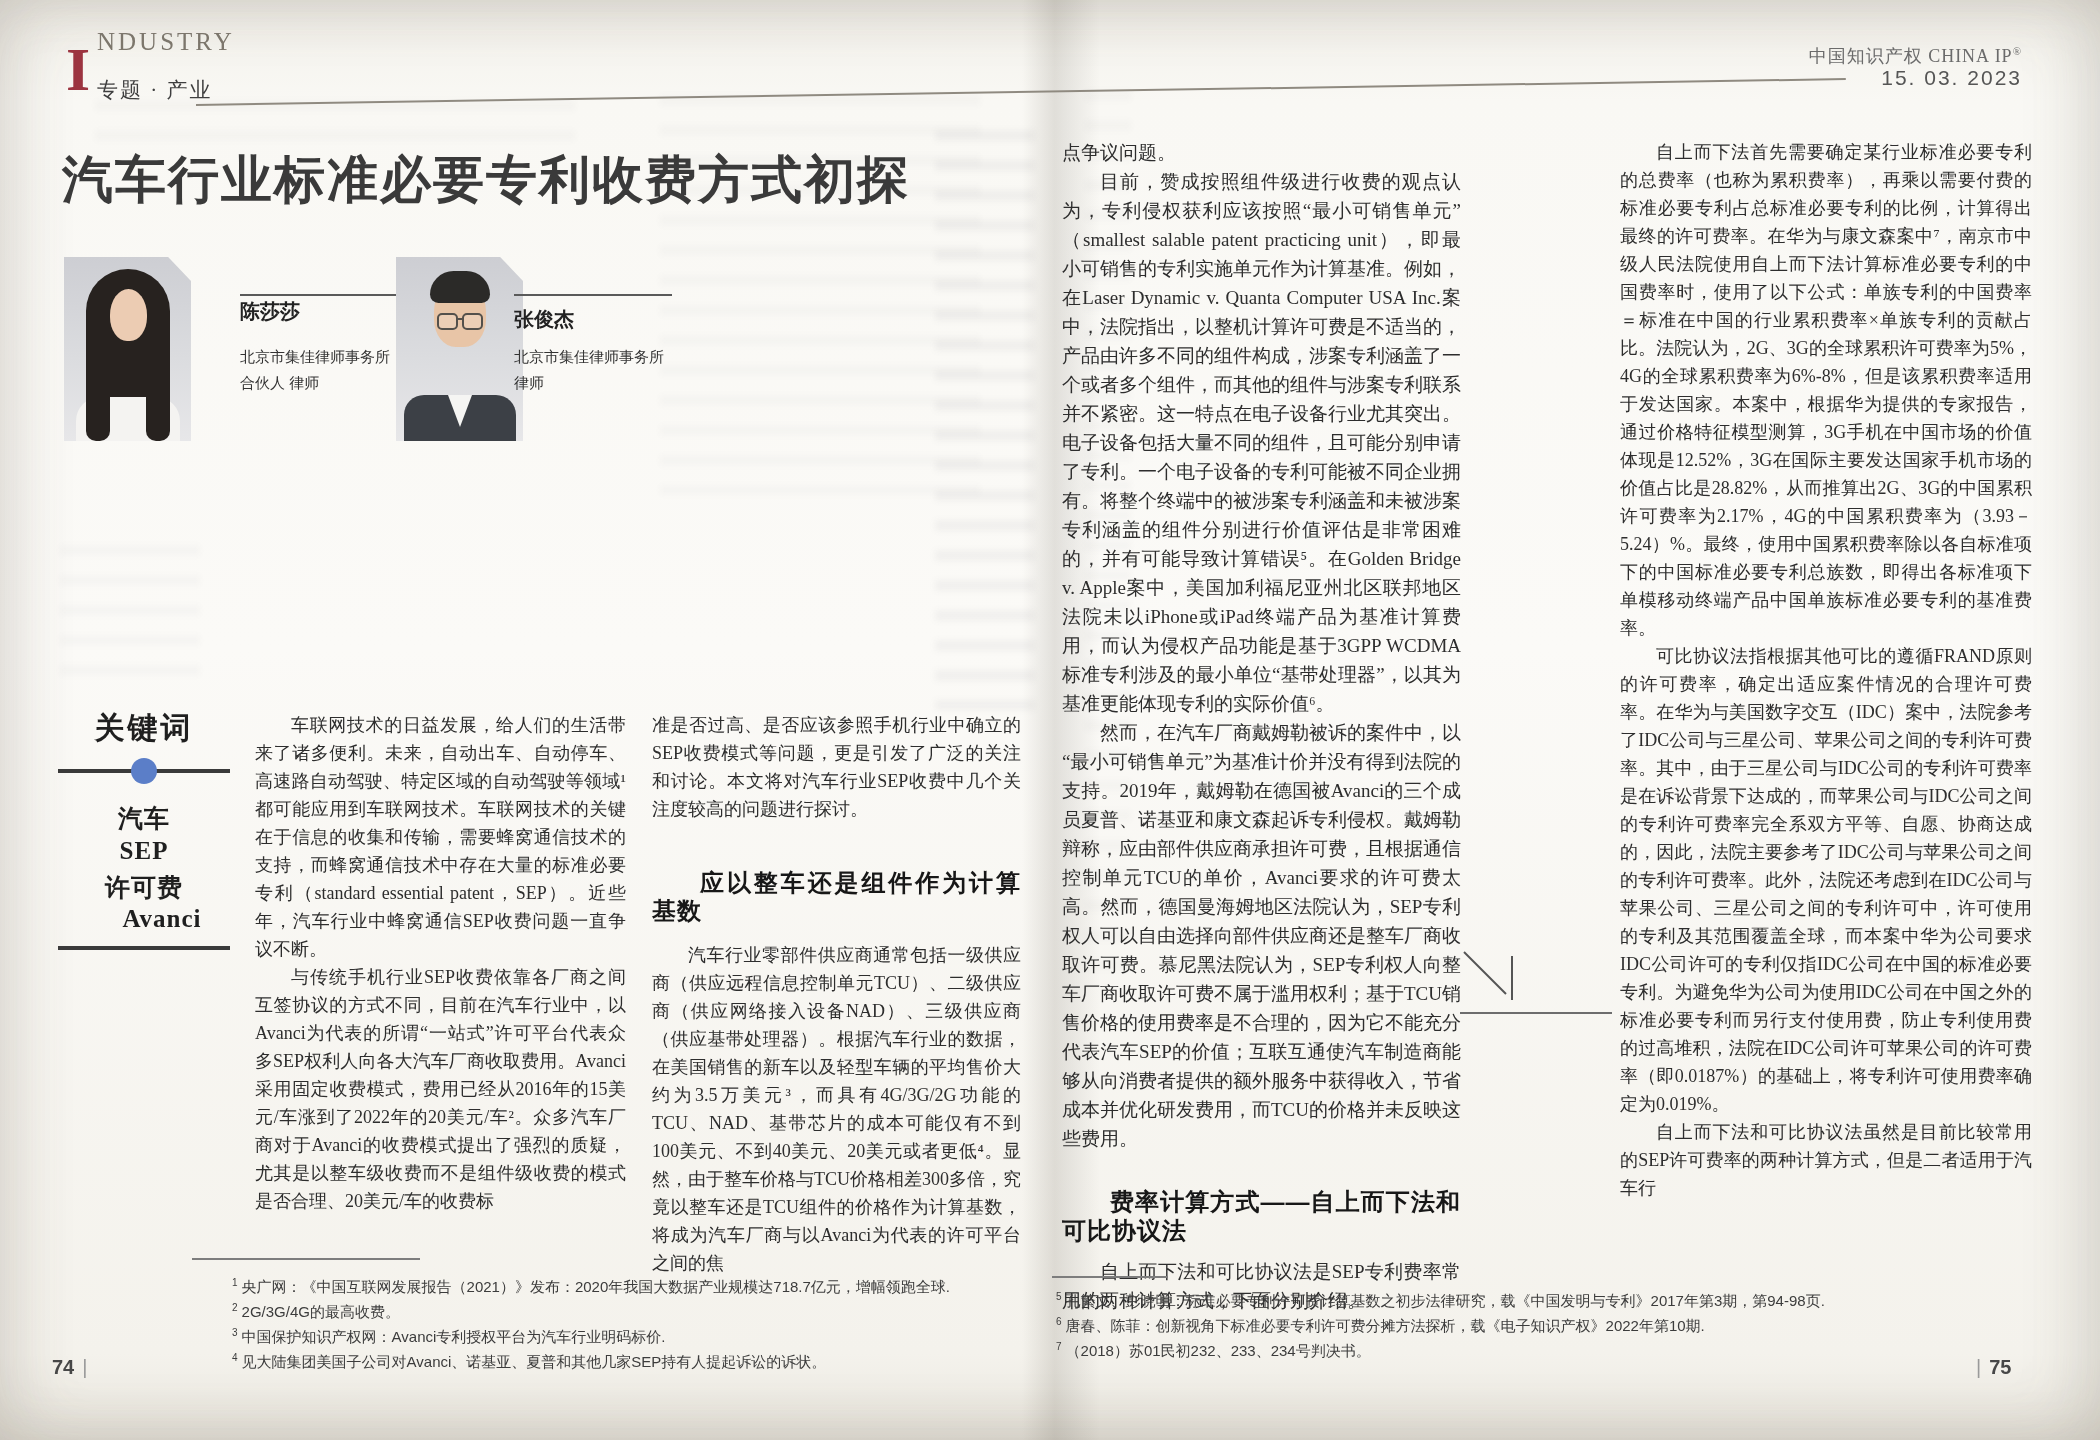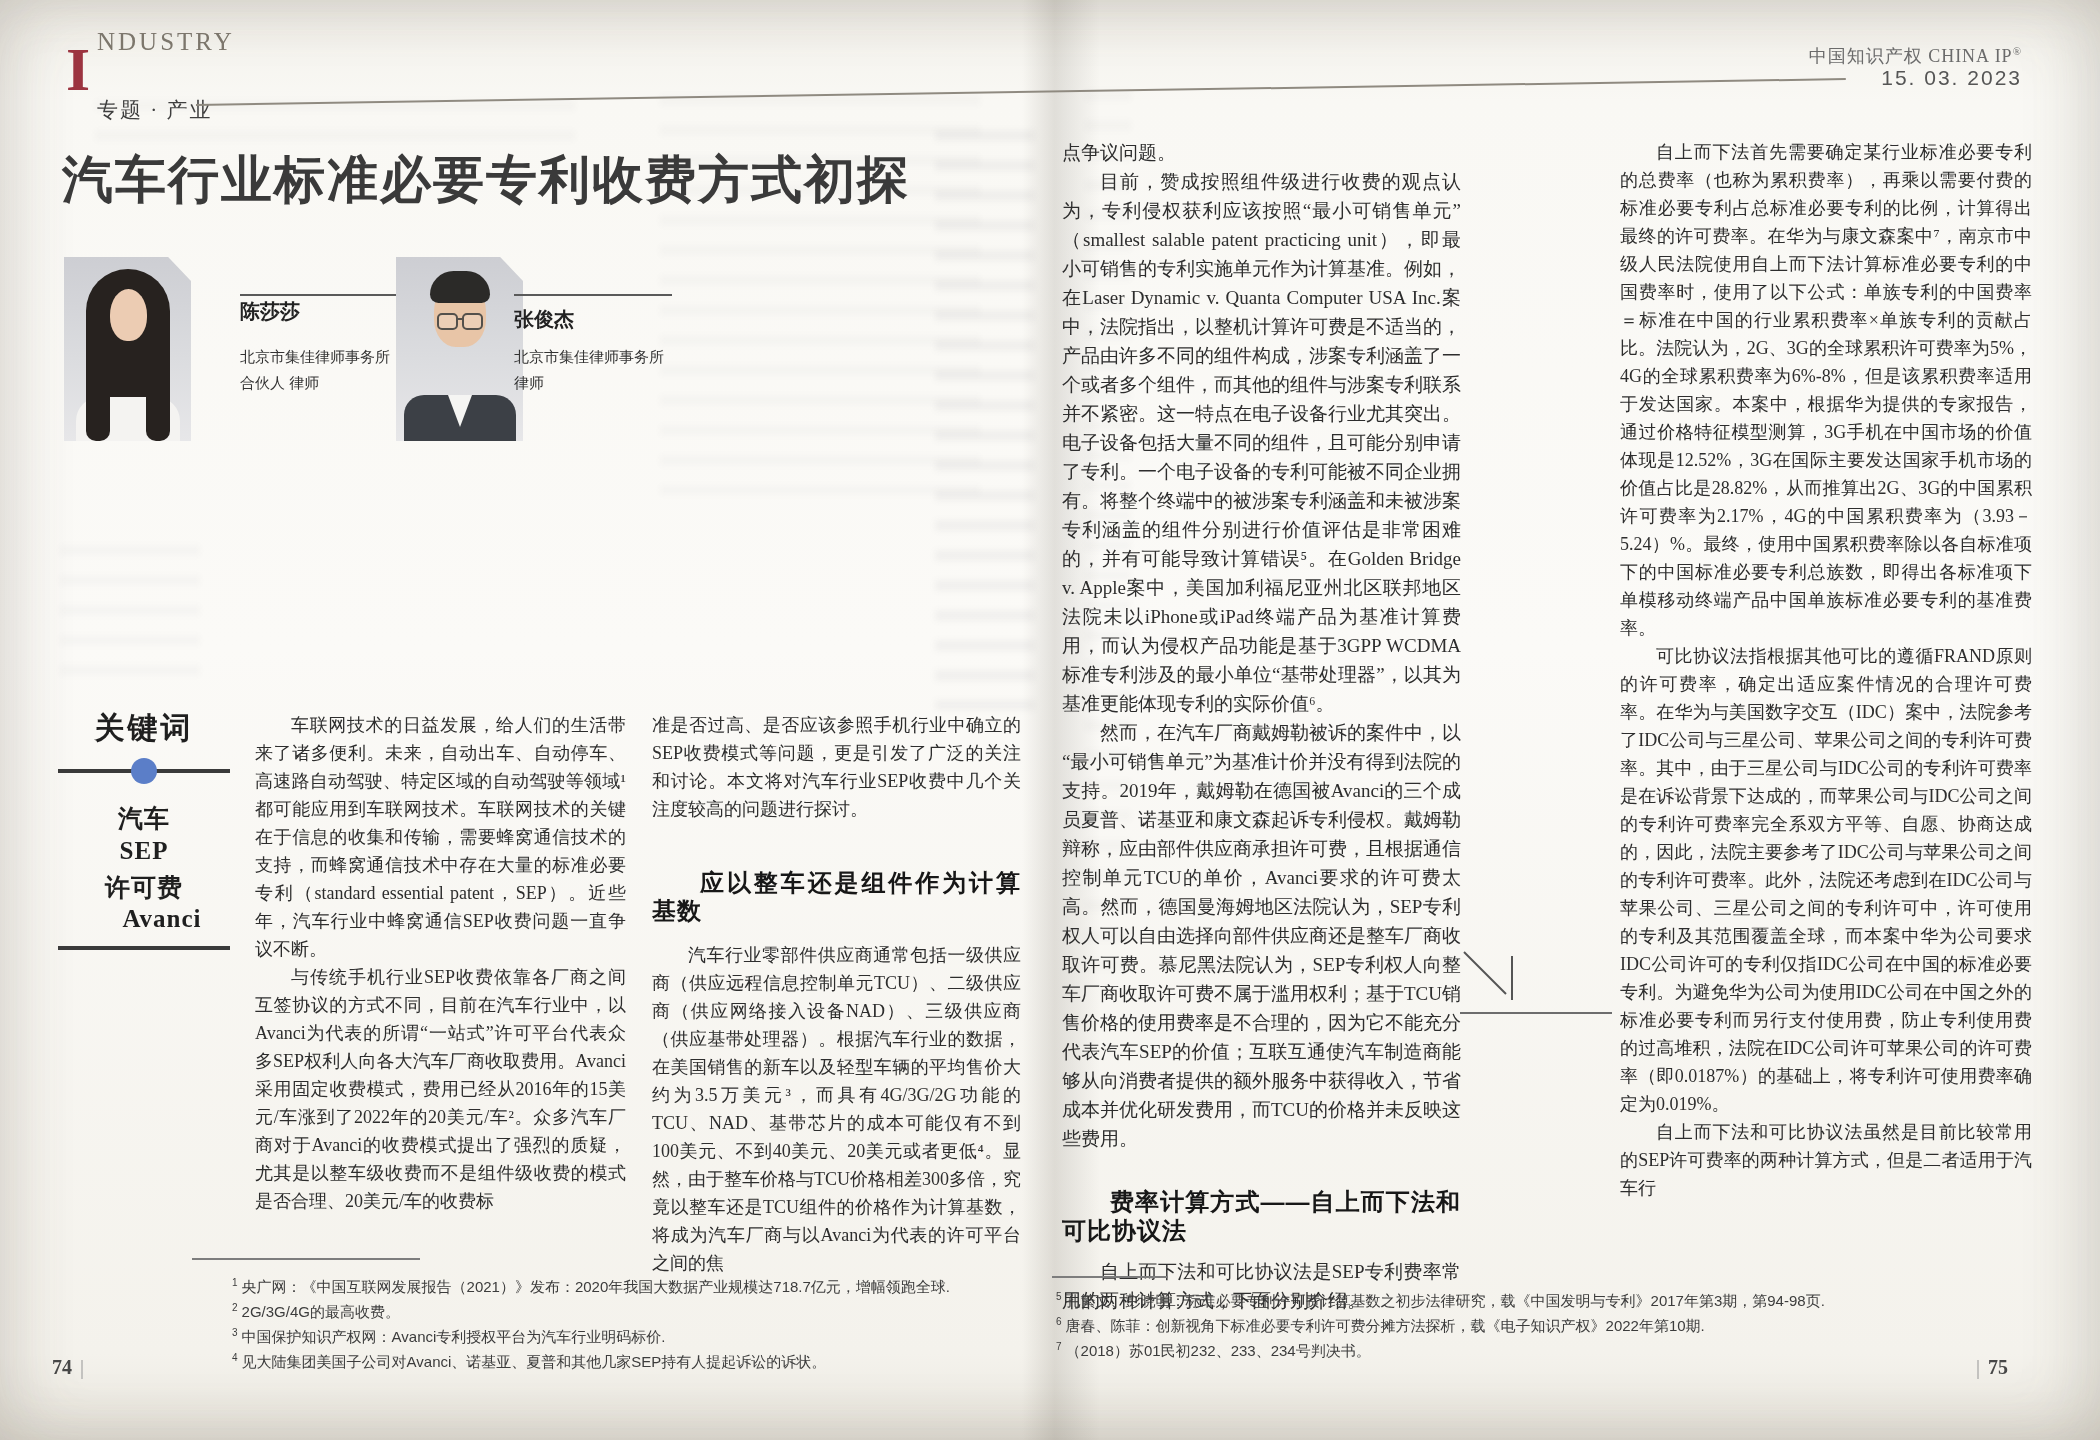--- a/index.html
+++ b/index.html
@@ -6,21 +6,21 @@
   #spread{
     position:relative;width:2100px;height:1440px;overflow:hidden;
     background:linear-gradient(180deg,#f2f0ea 0%,#f9f8f4 7%,#fbfaf7 45%,#f4f2ec 94%,#eae7df 100%);
     box-shadow:inset 0 0 70px rgba(110,100,85,.16), inset -25px 0 60px rgba(100,95,80,.10), inset 25px 0 60px rgba(100,95,80,.08);
     font-family:"Liberation Serif","DejaVu Serif",serif;color:#2d2d2d;
   }
   .abs{position:absolute;}
   
   .logo-i{font-family:"Liberation Serif",serif;font-weight:700;font-size:62px;line-height:58px;color:#9c3440;}
   .logo-word{font-family:"Liberation Serif",serif;font-size:25px;letter-spacing:3px;color:#7c766c;}
-  .logo-sub{font-size:21px;letter-spacing:2px;color:#3f3f3f;margin-top:20px;}
+  .logo-sub{font-size:21px;letter-spacing:2px;color:#3f3f3f;}
   .top-rule{width:1650px;height:2px;background:#8f8a80;transform:rotate(-0.9deg);transform-origin:left center;}
   .brand-head{width:330px;text-align:right;font-size:18px;color:#6b6b6b;letter-spacing:1px;}
   .brand-date{width:330px;text-align:right;font-size:21px;color:#555;letter-spacing:2px;font-family:"Liberation Sans",sans-serif;}
   
   .page-title{font-family:"Liberation Sans","DejaVu Sans",sans-serif;font-weight:700;font-size:51px;letter-spacing:2px;color:#3a3a3a;white-space:nowrap;}
   .photo{width:127px;height:184px;overflow:hidden;background:linear-gradient(180deg,#cdced3 0%,#dbdcdf 55%,#e7e7e9 100%);clip-path:polygon(0 0,82% 0,100% 13%,100% 100%,0 100%);}
   .photo *{position:absolute;}
   .p1-hair{left:22px;top:12px;width:84px;height:170px;background:#27221f;border-radius:42px 42px 16px 16px;}
   .p1-body{left:12px;top:140px;width:104px;height:44px;background:#f4f3f1;border-radius:24px 24px 0 0;}
   .p1-strand{top:96px;width:24px;height:88px;background:#27221f;border-radius:0 0 10px 10px;}
@@ -52,21 +52,21 @@
   sup{font-size:11px;}
   
   .pull-quote{width:172px;}
   .pq-rule{width:152px;height:2px;background:#6d6d6d;margin-top:2px;}
   .pq-text{margin-top:12px;font-family:"Liberation Sans","DejaVu Sans",sans-serif;font-weight:700;font-size:21px;line-height:25px;color:#4f74b8;text-align:justify;}
   
   .fn-rule{height:2px;background:#7d7d7d;}
   .fn-block{font-family:"Liberation Sans","DejaVu Sans",sans-serif;font-size:15px;line-height:21px;color:#3c3c3c;}
   .fn-row{white-space:nowrap;}
   .fn-mark{vertical-align:super;font-size:10px;margin-right:4px;}
-  .folio{font-family:Liberation Serif, serif;font-weight:700;font-size:20px;color:#474747;}
+  .folio{font-family:Liberation Sans, sans-serif;font-weight:700;font-size:20px;color:#474747;}
   .folio .divider{font-weight:400;color:#9a9a9a;margin:0 8px;}
   
   .fold{width:78px;height:1440px;background:linear-gradient(to right,rgba(0,0,0,0) 0%,rgba(95,88,75,.16) 42%,rgba(60,55,45,.10) 55%,rgba(0,0,0,0) 100%);}
   .ghost{background:repeating-linear-gradient(to bottom,rgba(95,95,108,.12) 0 11px,rgba(0,0,0,0) 11px 30px);filter:blur(3px);opacity:.5;}
   .ghost.lite{opacity:.28;}
 </style>
 </head>
 <body>
 
 <div id="spread">

